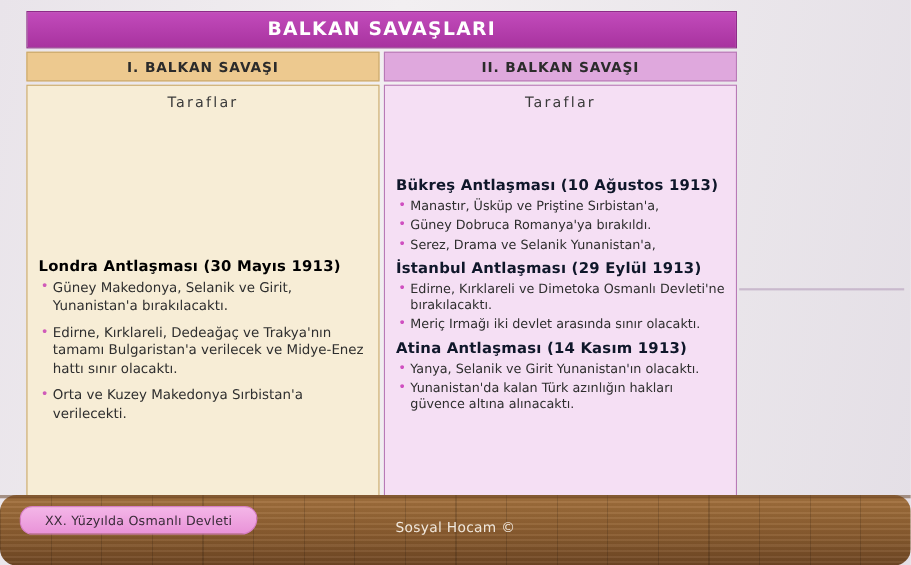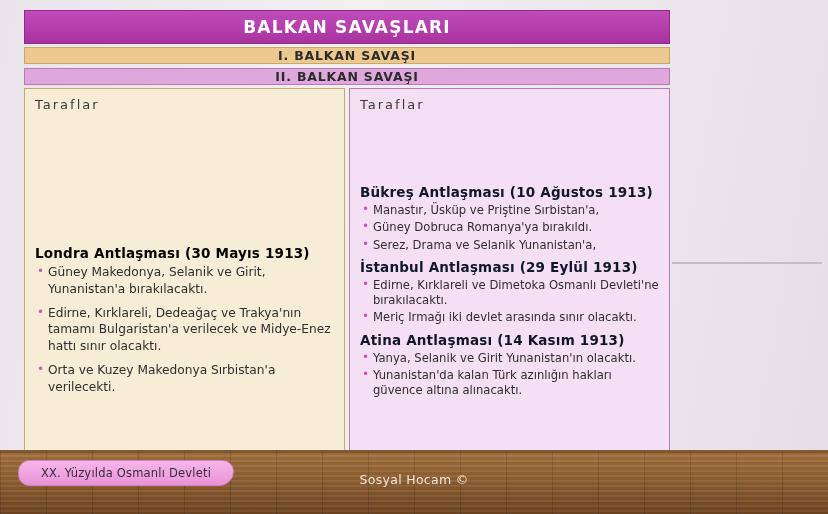--- a/index.html
+++ b/index.html
@@ -55,21 +55,20 @@
     color: #ffffff;
     font-size: 17px;
     font-weight: bold;
     letter-spacing: 1.2px;
     font-family: "DejaVu Sans", sans-serif;
   }
   .head-row {
     display: flex;
     margin-top: 3px;
     gap: 4px;
-    flex-direction: column;
   }
   .head-cell {
     flex: 1;
     height: 25px;
     display: flex;
     align-items: center;
     justify-content: center;
     font-size: 12.5px;
     font-weight: bold;
     letter-spacing: 0.8px;
@@ -97,24 +96,25 @@
   }
   .col-left {
     background: #f7edd6;
     border: 1px solid #c9a86b;
   }
   .col-right {
     background: #f5dff4;
     border: 1px solid #b87ab6;
   }
   .taraflar {
+    text-align: center;
     font-size: 13px;
     color: #3a3a3a;
     letter-spacing: 2px;
-    margin-bottom: 18px;
+    margin-bottom: 6px;
   }
   .treaty {
     font-size: 13.5px;
     font-weight: bold;
     color: #0f172a;
     letter-spacing: 0.2px;
     margin: 6px 0 3px 0;
   }
   .col-left .treaty { color: #000000; }
   ul.items {
@@ -161,20 +161,21 @@
     width: 828px;
     height: 64px;
     background:
       repeating-linear-gradient(90deg,
         rgba(0,0,0,0.14) 0px, rgba(0,0,0,0.14) 1px,
         rgba(0,0,0,0.0) 1px, rgba(0,0,0,0.0) 46px),
       repeating-linear-gradient(180deg,
         rgba(255,255,255,0.05) 0px, rgba(255,255,255,0.05) 2px,
         rgba(0,0,0,0.05) 2px, rgba(0,0,0,0.05) 5px),
       linear-gradient(#a5733f, #8a5c2f 55%, #6f4724);
+    border-radius: 15px;
   }
   .wood-top-edge {
     position: absolute;
     left: 0;
     top: 0;
     width: 100%;
     height: 3px;
     background: #5d3a1c;
     opacity: .5;
   }

